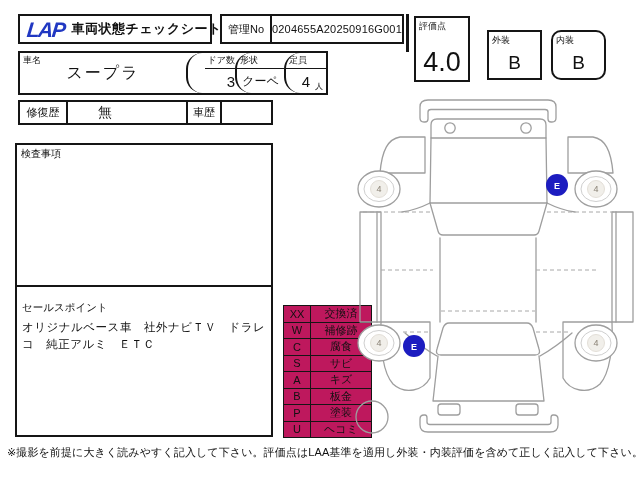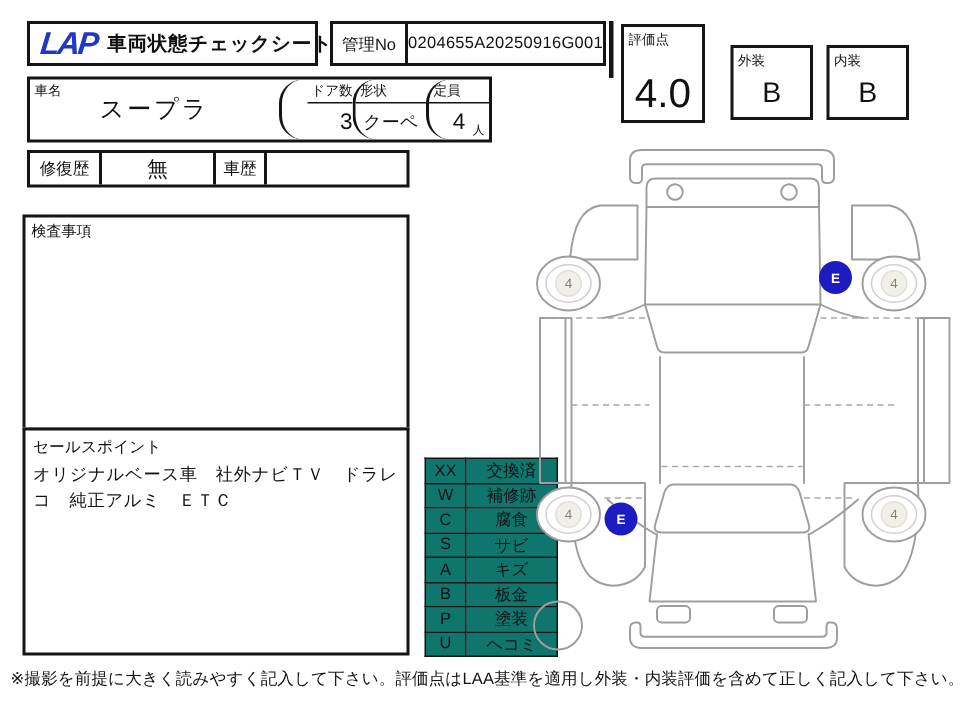--- a/index.html
+++ b/index.html
@@ -15,51 +15,51 @@
   .logo{font-size:21px;font-weight:bold;font-style:italic;color:#2138c2;letter-spacing:-1.5px;line-height:1;transform:skewX(-6deg);}
   .sheet-title{font-size:13px;font-weight:600;letter-spacing:0.5px;white-space:nowrap;}
   .mgmt{left:220px;top:14px;width:184px;height:30px;display:flex;}
   .mgmt-label{width:52px;border-right:2px solid #151515;display:flex;align-items:center;justify-content:center;font-size:11px;}
   .mgmt-no{flex:1;display:flex;align-items:center;justify-content:center;font-size:11px;letter-spacing:0.2px;white-space:nowrap;}
   .vdiv{left:406px;top:14px;width:3px;height:38px;background:#151515;}
   .score{left:414px;top:16px;width:56px;height:66px;}
   .score .lbl{position:absolute;top:2px;left:3px;font-size:9px;}
   .score .val{position:absolute;left:0;right:0;bottom:4px;text-align:center;font-size:27px;line-height:1;}
   .grade{width:55px;height:50px;}
-  .grade.ext{left:487px;top:30px;} .grade.int{left:551px;top:30px;}
+  .grade.ext{left:487px;top:30px;} .grade.int{left:551px;top:30px;border-radius:10px;}
   .grade .lbl{position:absolute;top:2px;left:3px;font-size:9px;}
   .grade .val{position:absolute;left:0;right:0;bottom:6px;text-align:center;font-size:19px;line-height:1;}
   
   .vrow{left:18px;top:51px;width:310px;height:44px;display:flex;}
   .vcell{position:relative;border-left:2px solid #151515;display:flex;flex-direction:column;border-radius:16px;}
   .vcell:first-child{border-left:none;}
   .vcell .hd{font-size:9px;padding:1px 0 0 3px;height:14px;border-bottom:1.5px solid #151515;}
   .vcell .vl{flex:1;display:flex;align-items:center;justify-content:center;}
   .cell-name{width:166px;}
   .cell-name .nm-lbl{position:absolute;top:1px;left:3px;font-size:9px;}
   .cell-name .vl{font-size:16px;letter-spacing:2px;}
   .cell-doors{width:47px;align-items:flex-end;} .cell-doors .vl{font-size:15px;}
   .cell-shape{width:47px;} .cell-shape .vl{font-size:12px;text-align:center;}
   .cell-cap{flex:1;} .cell-cap .vl{font-size:15px;}
   .cap-unit{position:absolute;right:3px;bottom:1px;font-size:8px;}
   
   .rrow{left:18px;top:100px;width:255px;height:25px;display:flex;}
   .rcell{border-left:2px solid #151515;display:flex;align-items:center;justify-content:center;}
   .rcell:first-child{border-left:none;}
   .r-lbl1{width:46px;font-size:11px;} .r-val1{width:74px;font-size:14px;}
-  .r-lbl2{width:32px;font-size:11px;} .r-val2{flex:1;font-size:12px;}
+  .r-lbl2{width:32px;font-size:11px;margin-left:44px;} .r-val2{flex:1;font-size:12px;}
   
   .insp{left:15px;top:143px;width:258px;height:144px;padding:2px 4px;}
   .insp .lbl{font-size:10px;}
-  .sales{left:15px;top:285px;width:258px;height:152px;padding:4px 5px;}
+  .sales{left:15px;top:285px;width:258px;height:152px;padding:14px 5px;}
   .sales .lbl{font-size:10.5px;margin-bottom:4px;}
   .sales .txt{font-size:11.5px;line-height:1.5;letter-spacing:0.5px;}
   
   .legend{left:283px;top:305px;border-collapse:collapse;}
-  .legend td{border:1.5px solid #151515;font-size:11px;text-align:center;padding:0;height:15.5px;background:#0f766e;}
+  .legend td{border:1.5px solid #151515;font-size:11px;text-align:center;padding:0;height:15.5px;background:#be185d;}
   .legend td.code{width:26px;}
   .legend td.desc{width:60px;}
   
   .foot{left:7px;top:445px;width:632px;font-size:11px;white-space:nowrap;letter-spacing:0.1px;}
   
   .diagram{left:353px;top:85px;}
   .w4{font-size:9px;fill:#8a8275;}
   .ebadge-txt{font-size:9px;font-weight:bold;fill:#ffffff;}
 </style>
 </head>

